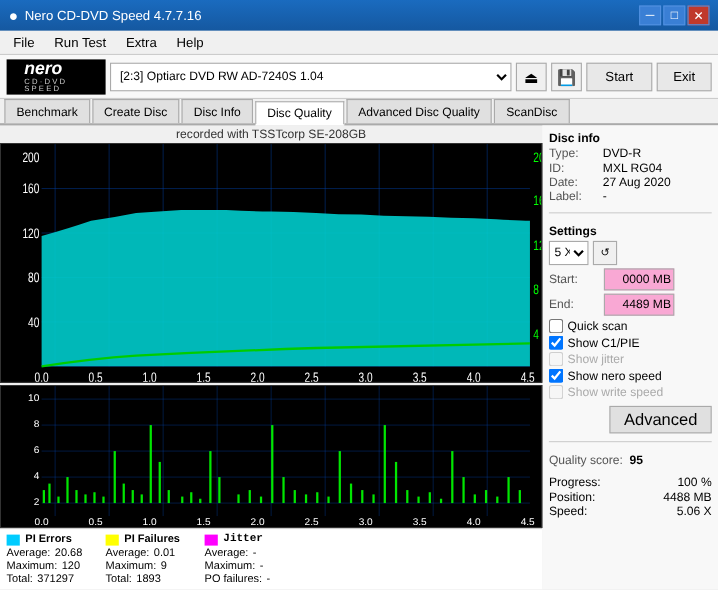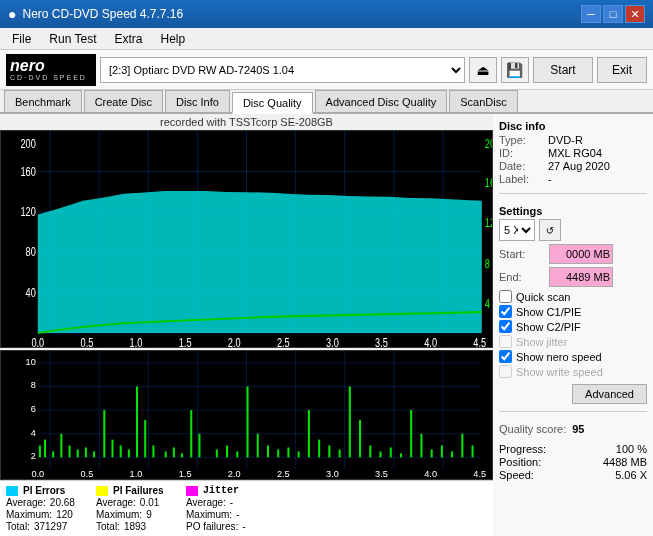--- a/index.html
+++ b/index.html
@@ -189,42 +189,42 @@
     .checkbox-row { display: flex; align-items: center; gap: 4px; margin-bottom: 2px; }
     .checkbox-row input[type=checkbox] { margin: 0; }
     .checkbox-label { font-size: 11px; }
     .checkbox-label.disabled { color: #aaa; }
     
     #advanced-btn {
       align-self: flex-end;
       padding: 3px 12px;
       background: #e0e0e0;
       border: 1px solid #aaa;
-      font-size: 11px;
+      font-size: 15px;
       cursor: pointer;
       margin-top: 2px;
     }
     
     .quality-score-row { display: flex; align-items: center; gap: 6px; margin-top: 4px; }
     .quality-score-label { font-size: 11px; color: #555; }
     .quality-score-value { font-size: 11px; font-weight: bold; }
     
     .progress-section { margin-top: 4px; }
     .progress-row { display: flex; justify-content: space-between; font-size: 11px; margin-bottom: 1px; }
     
     
     #logo-container {
       background: black;
       width: 90px;
       height: 32px;
       display: flex;
       flex-direction: column;
       align-items: flex-start;
       justify-content: center;
-      padding: 2px 4px;
+      padding: 2px 16px;
     }
     .logo-nero { color: white; font-size: 16px; font-weight: bold; line-height: 1; font-style: italic; }
     .logo-cddvd { color: #ccc; font-size: 7px; letter-spacing: 2px; line-height: 1; }
 
     #chart-container {
       flex: 1;
       display: flex;
       flex-direction: column;
     }
     
@@ -548,24 +548,20 @@
 
       <div class="checkbox-row">
         <input type="checkbox" style="">
         <span class="checkbox-label">Quick scan</span>
       </div>
       <div class="checkbox-row">
         <input type="checkbox" checked="" style="">
         <span class="checkbox-label">Show C1/PIE</span>
       </div>
       <div class="checkbox-row">
-        <input type="checkbox" checked="" style="">
-        <span class="checkbox-label">Show C2/PIF</span>
-      </div>
-      <div class="checkbox-row">
         <input type="checkbox" disabled="" style="">
         <span class="checkbox-label disabled">Show jitter</span>
       </div>
       <div class="checkbox-row">
         <input type="checkbox" checked="" style="">
         <span class="checkbox-label">Show nero speed</span>
       </div>
       <div class="checkbox-row">
         <input type="checkbox" disabled="" style="">
         <span class="checkbox-label disabled">Show write speed</span>

